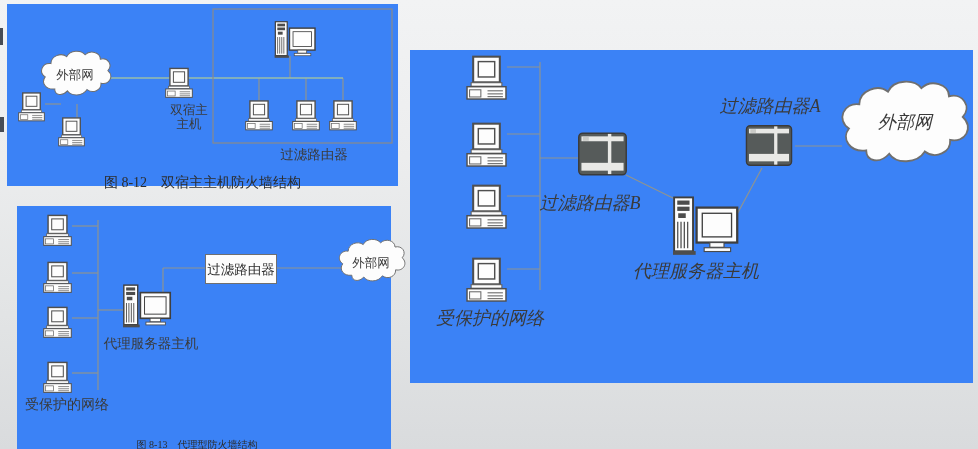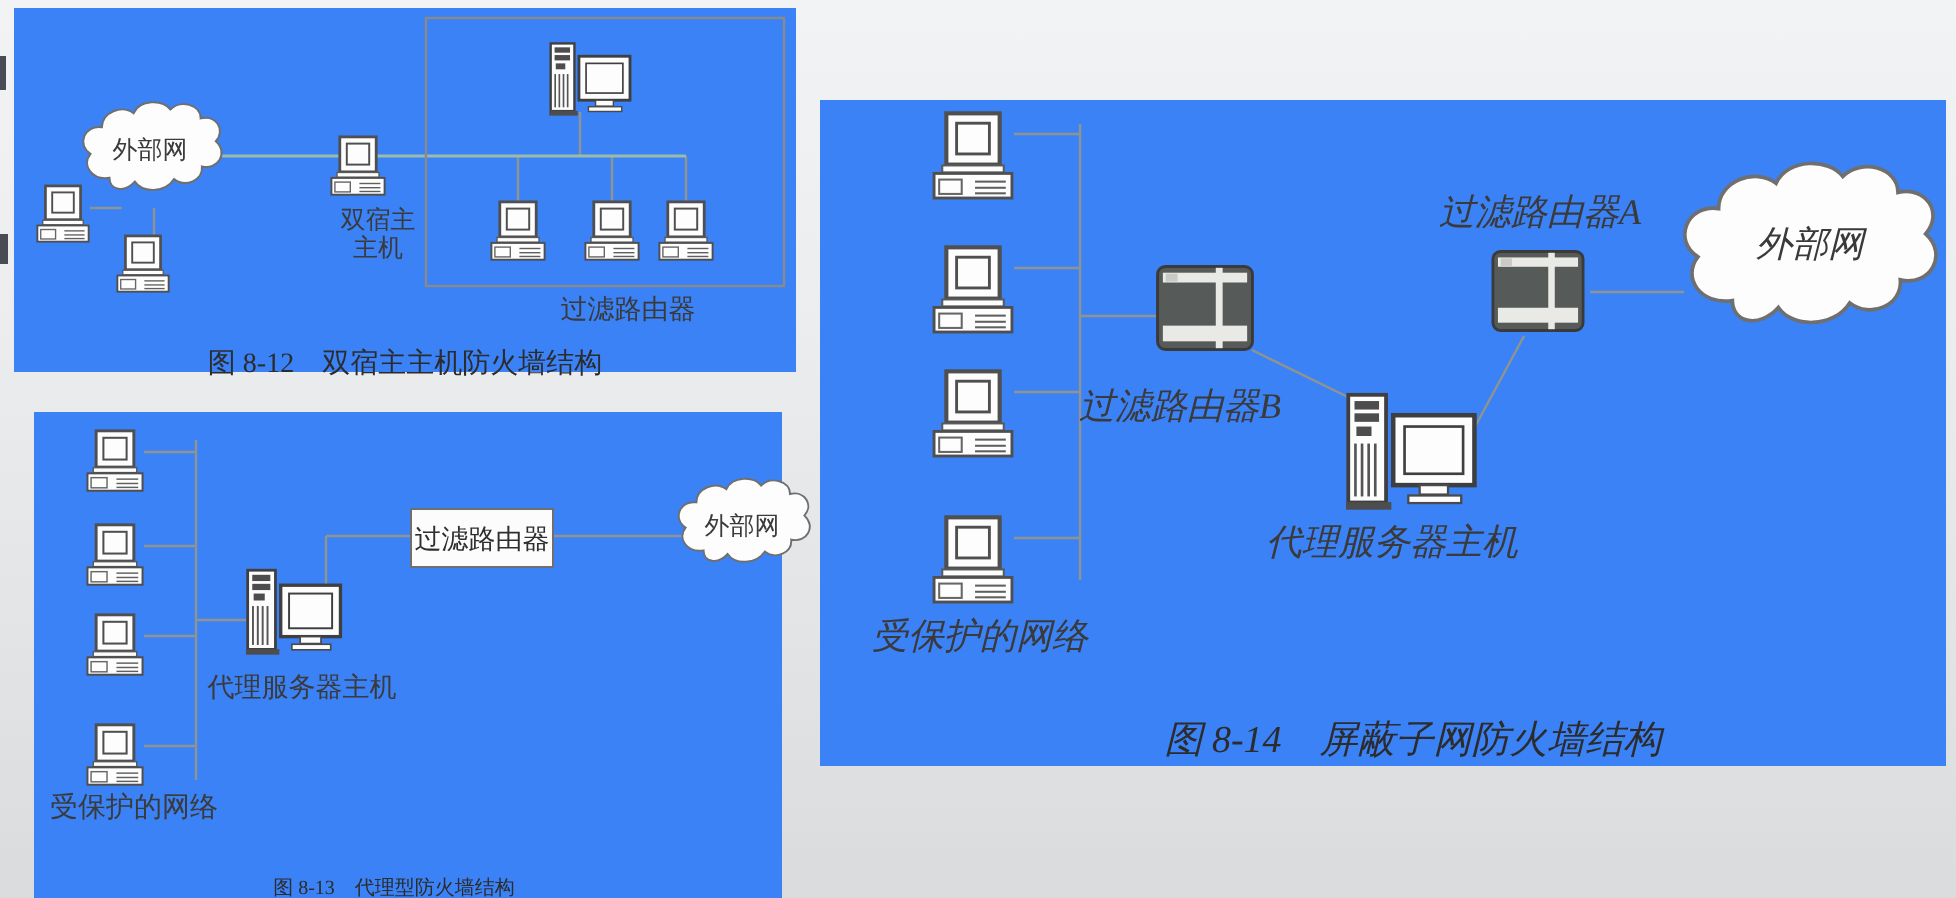--- a/index.html
+++ b/index.html
@@ -147,14 +147,13 @@
     <use href="#router" x="168" y="82" width="49" height="44"></use>
     <use href="#router" x="333" y="75" width="52" height="41"></use>
     <use href="#server" x="263" y="145" width="68" height="63"></use>
     <use href="#cloud" x="424" y="26" width="138" height="98"></use>
   </svg>
   <div class="lbl lg" style="left:295px;top:46px;width:130px;">过滤路由器A</div>
   <div class="lbl lg" style="left:120px;top:143px;width:120px;">过滤路由器B</div>
   <div class="lbl lg" style="left:455px;top:62px;width:80px;">外部网</div>
   <div class="lbl lg" style="left:216px;top:211px;width:140px;">代理服务器主机</div>
   <div class="lbl lg" style="left:18px;top:258px;width:124px;">受保护的网络</div>
-  <div class="caption lg" style="left:0;top:298px;width:563px;padding-left:30px;box-sizing:border-box;font-size:19px;">图 8-14　屏蔽子网防火墙结构</div>
 </div>
 
 </body></html>

